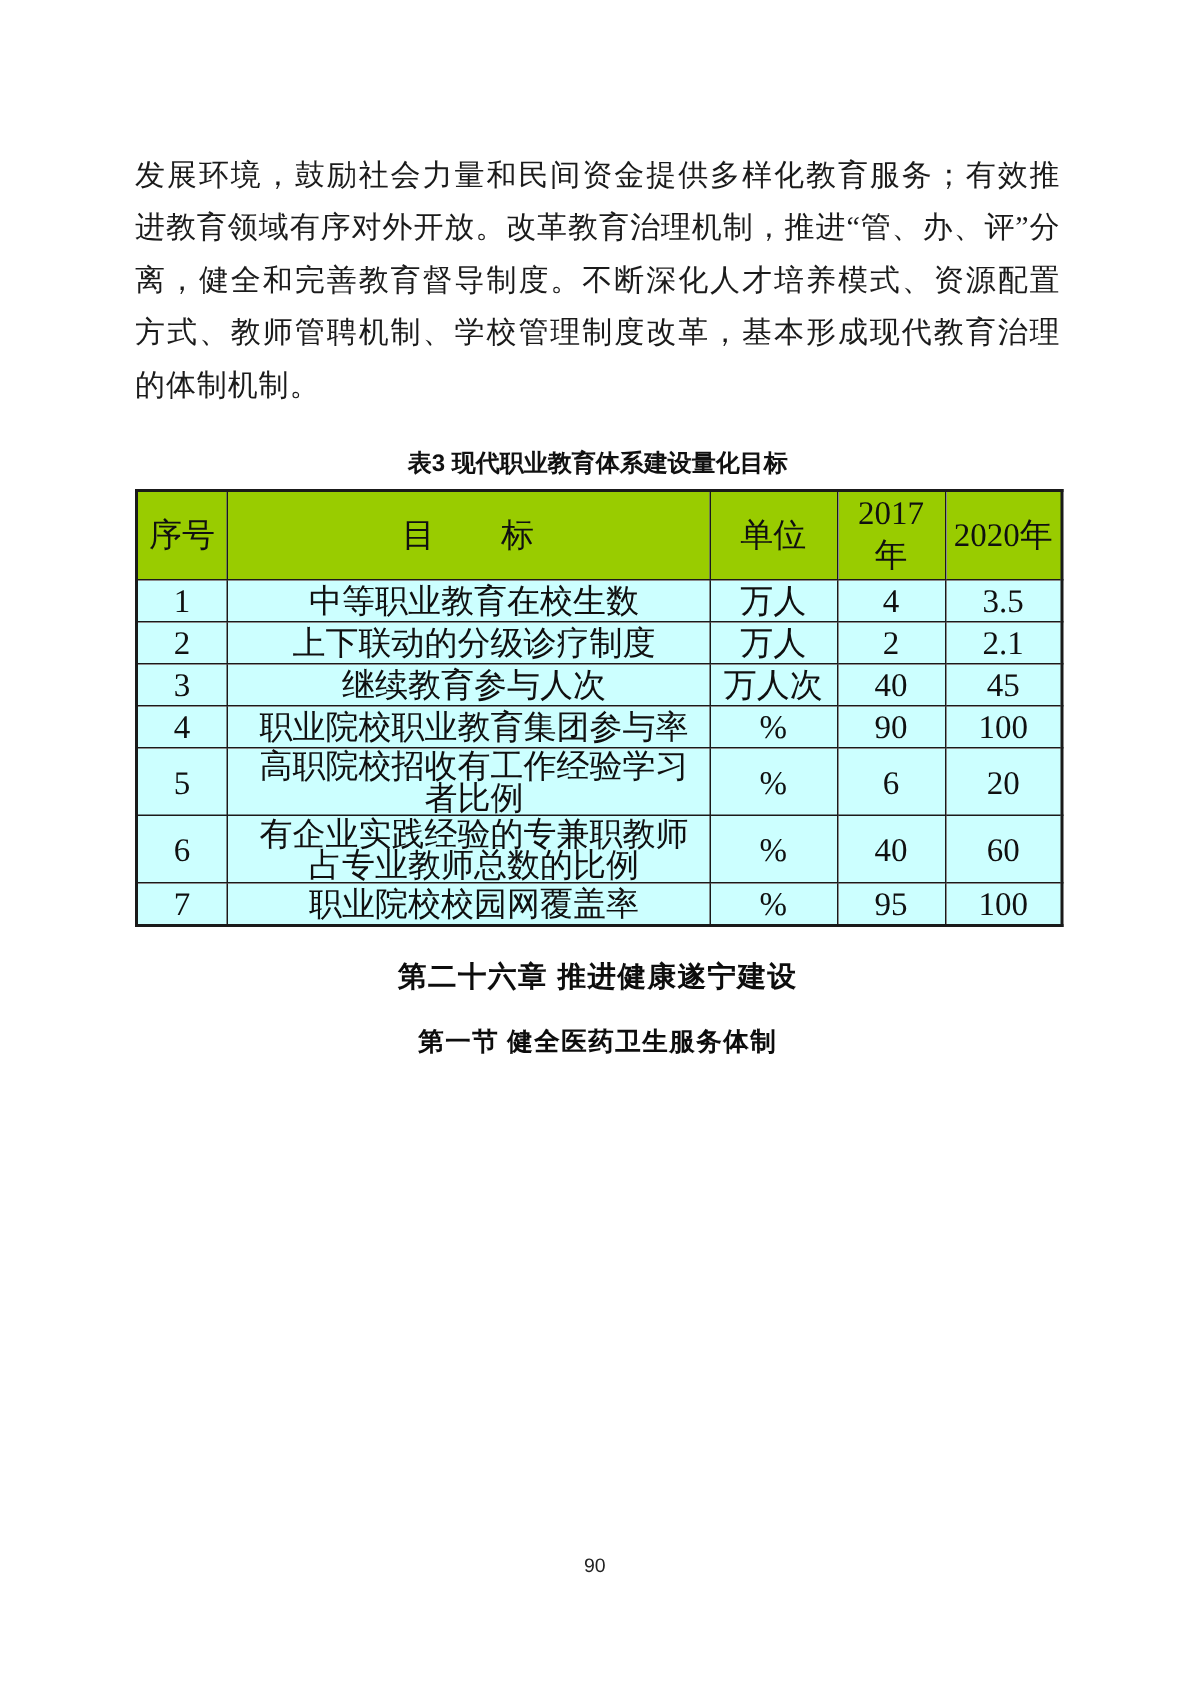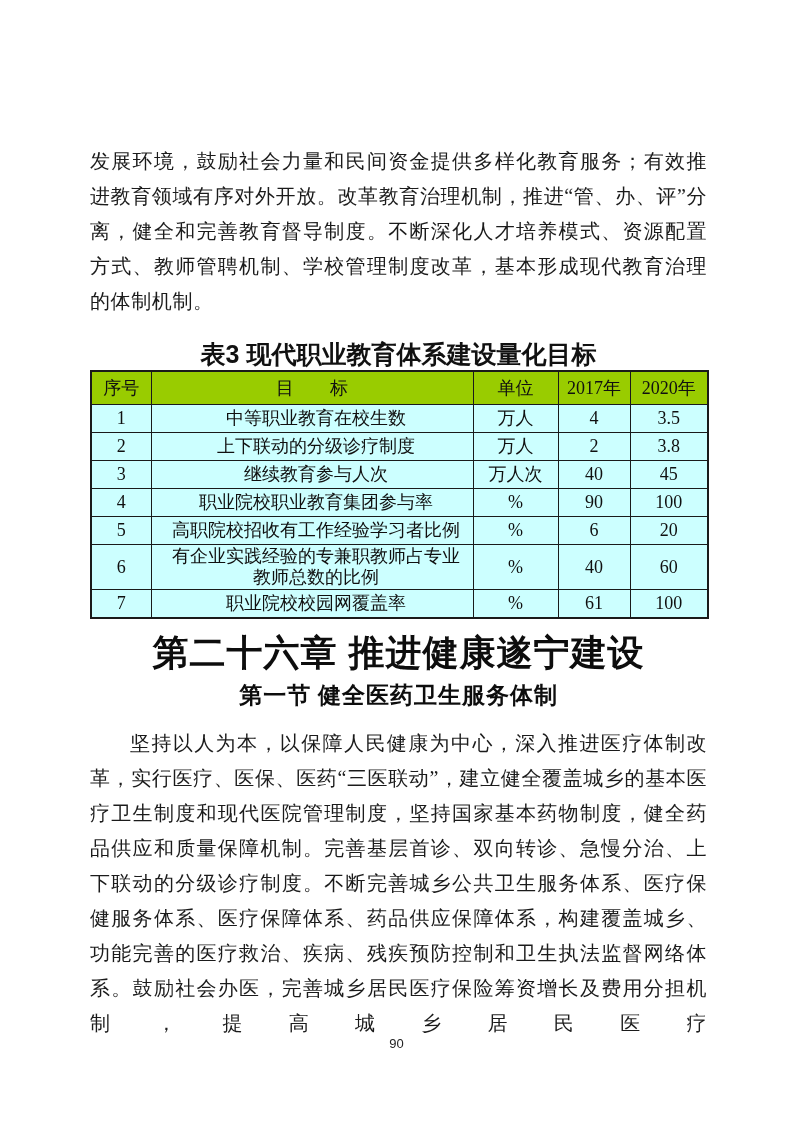--- a/index.html
+++ b/index.html
@@ -14,49 +14,48 @@
     background: #ffffff;
     overflow: hidden;
     font-family: "Liberation Serif", "DejaVu Serif", serif;
     color: #1b1b1b;
   }
   .content {
     position: absolute;
     left: 90px;
     top: 0;
     width: 617px;
-    margin-top: 44px;
   }
   .body-text {
     margin: 0;
     font-size: 20px;
     line-height: 35px;
     letter-spacing: 0.6px;
     text-align: justify;
   }
   .p1 { margin-top: 100px; }
   .p2 { margin-top: 17px; text-indent: 2em; }
   .p3 { margin-top: 15px; text-indent: 2em; text-align-last: justify; }
 
   .table-caption {
     margin-top: 22px;
     text-align: center;
     font-family: "Liberation Sans", "DejaVu Sans", sans-serif;
     font-weight: bold;
-    font-size: 25px;
+    font-size: 16px;
     line-height: 26px;
     color: #111;
   }
   table.goals-table {
     margin-top: 3px;
     width: 617px;
     table-layout: fixed;
     border-collapse: collapse;
     border: 2.5px solid #1a1a1a;
-    font-size: 18px;
+    font-size: 22px;
   }
   table.goals-table th,
   table.goals-table td {
     border: 1.5px solid #1a1a1a;
     padding: 1px 3px;
     overflow: hidden;
   }
   table.goals-table thead th {
     background: #99CC00;
     height: 30px;
@@ -74,31 +73,31 @@
   table.goals-table tbody td.c-goal {
     text-align: center;
     padding-left: 14px;
     padding-right: 6px;
   }
   .chapter-title {
     margin: 16px 0 0 0;
     text-align: center;
     font-family: "Liberation Sans", "DejaVu Sans", sans-serif;
     font-weight: bold;
-    font-size: 36px;
+    font-size: 19px;
     line-height: 36px;
     letter-spacing: 1px;
     color: #0d0d0d;
   }
   .section-title {
     margin: 10px 0 0 0;
     text-align: center;
     font-family: "Liberation Serif", "DejaVu Serif", serif;
     font-weight: bold;
-    font-size: 23px;
+    font-size: 17px;
     line-height: 30px;
     letter-spacing: 1px;
     color: #0d0d0d;
   }
   .page-number {
     position: absolute;
     left: 0;
     right: 0;
     top: 1036px;
     text-align: center;
@@ -140,21 +139,21 @@
           <td class="c-goal">中等职业教育在校生数</td>
           <td>万人</td>
           <td>4</td>
           <td>3.5</td>
         </tr>
         <tr>
           <td>2</td>
           <td class="c-goal">上下联动的分级诊疗制度</td>
           <td>万人</td>
           <td>2</td>
-          <td>3.8</td>
+          <td>2.1</td>
         </tr>
         <tr>
           <td>3</td>
           <td class="c-goal">继续教育参与人次</td>
           <td>万人次</td>
           <td>40</td>
           <td>45</td>
         </tr>
         <tr>
           <td>4</td>
@@ -174,29 +173,28 @@
           <td>6</td>
           <td class="c-goal">有企业实践经验的专兼职教师占专业教师总数的比例</td>
           <td>%</td>
           <td>40</td>
           <td>60</td>
         </tr>
         <tr>
           <td>7</td>
           <td class="c-goal">职业院校校园网覆盖率</td>
           <td>%</td>
-          <td>61</td>
+          <td>95</td>
           <td>100</td>
         </tr>
       </tbody>
     </table>
 
     <h1 class="chapter-title">第二十六章  推进健康遂宁建设</h1>
 
 
     <h2 class="section-title">第一节  健全医药卫生服务体制</h2>
 
-    <p class="body-text p3">坚持以人为本，以保障人民健康为中心，深入推进医疗体制改革，实行医疗、医保、医药“三医联动”，建立健全覆盖城乡的基本医疗卫生制度和现代医院管理制度，坚持国家基本药物制度，健全药品供应和质量保障机制。完善基层首诊、双向转诊、急慢分治、上下联动的分级诊疗制度。不断完善城乡公共卫生服务体系、医疗保健服务体系、医疗保障体系、药品供应保障体系，构建覆盖城乡、功能完善的医疗救治、疾病、残疾预防控制和卫生执法监督网络体系。鼓励社会办医，完善城乡居民医疗保险筹资增长及费用分担机制，提高城乡居民医疗</p>
 
   </div>
 
   <div class="page-number">90</div>
 </div>
 
 </body></html>

